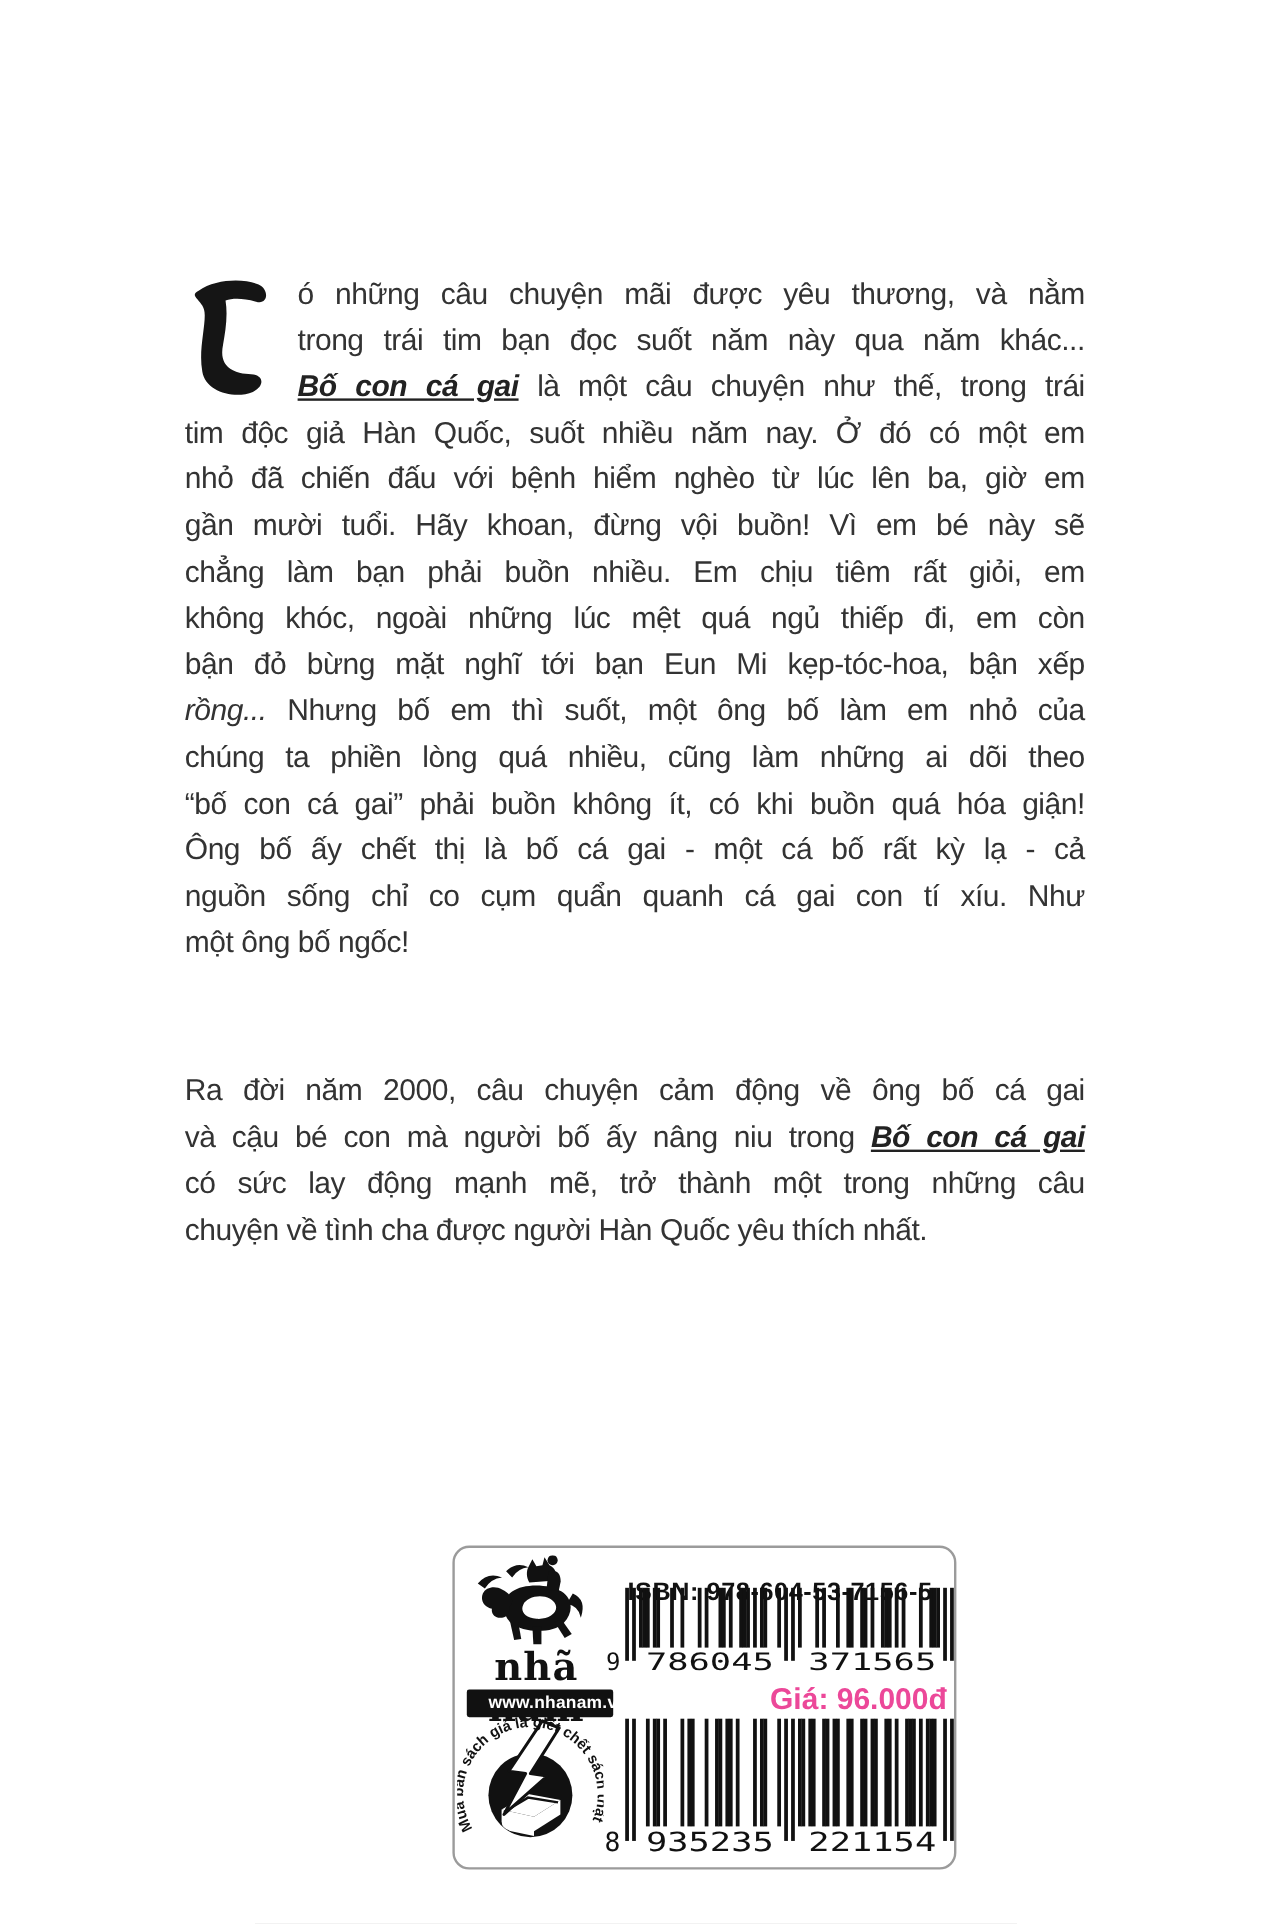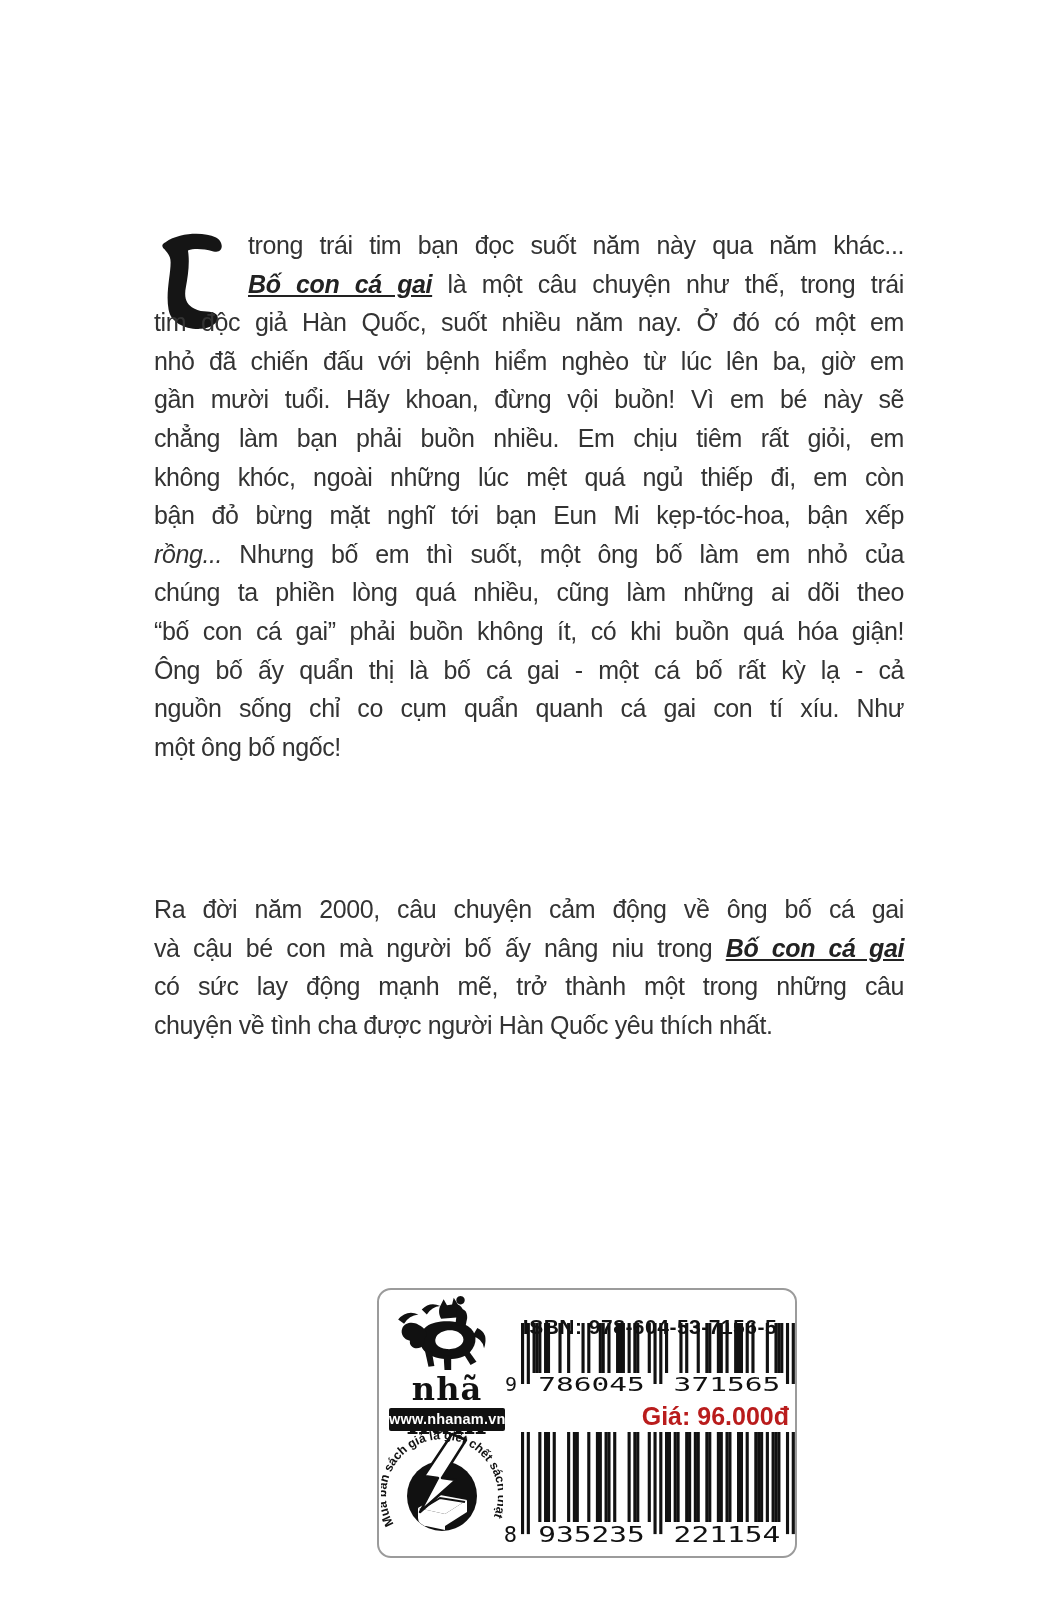--- a/index.html
+++ b/index.html
@@ -20,56 +20,57 @@
   
   #dropcap{position:absolute;left:156px;top:230px;width:70px;height:106px;}
 
   
   #pubbox{position:absolute;left:377px;top:1288px;width:420px;height:270px;
           border:2px solid #9b9b9b;border-radius:14px;background:#fff;box-sizing:border-box;}
   #logo{position:absolute;left:12px;top:6px;width:112px;height:80px;}
   #wordmark{position:absolute;left:8px;top:82px;width:120px;text-align:center;
             font-family:"DejaVu Serif","Liberation Serif",serif;font-weight:bold;
             font-size:32px;line-height:34px;color:#111;letter-spacing:1px;}
-  #webbar{position:absolute;left:10px;top:118px;width:116px;height:23px;background:#111;
+  #webbar{position:absolute;left:10px;top:118px;width:104px;height:23px;background:#111;
           color:#fff;font-weight:bold;font-size:14.5px;line-height:23px;text-align:center;
-          letter-spacing:0.2px;border-radius:2px;}
+          letter-spacing:0.2px;border-radius:2px;padding-left:18px;}
   #isbn{position:absolute;left:128px;top:25px;width:286px;text-align:center;
         font-weight:bold;font-size:21px;letter-spacing:0.5px;color:#111;}
   #bc1{position:absolute;left:112px;top:33px;}
-  #price{position:absolute;right:6px;top:112px;font-weight:bold;font-size:25px;color:#b91c1c;}
+  #price{position:absolute;right:6px;top:112px;font-weight:bold;font-size:25px;color:#ec4899;}
   #stamp{position:absolute;left:2px;top:136px;width:122px;height:126px;}
   #bc2{position:absolute;left:112px;top:142px;}
   svg text{font-family:"DejaVu Sans Mono","Liberation Mono",monospace;}
   .stamptext{font-family:"Liberation Sans","DejaVu Sans",sans-serif;font-weight:bold;font-size:12.5px;fill:#111;}
 </style>
 </head>
 <body>
 
 <div id="page">
 
   <svg id="dropcap" viewBox="0 0 66 104" aria-label="C">
     <path fill="#151515" d="M8,12 C22,2 46,2 57,7 C66,11 65,24 55,21 C44,18 36,18 30,20
       C32,32 30,45 28,56 C26,66 28,73 36,77 C45,82 53,78 58,83 C63,89 53,97 43,97
       C28,98 13,91 11,78 C8,62 13,44 13,32 C13,25 10,23 7,19 C4,16 4,14 8,12 Z"></path>
   </svg>
 
   <div id="para1" class="textcol">
+      <div class="tline ind"><span>ó những câu chuyện mãi được yêu thương, và nằm</span></div>
       <div class="tline ind"><span>trong trái tim bạn đọc suốt năm này qua năm khác...</span></div>
       <div class="tline ind"><span class="seg-bi">Bố con cá gai</span><span> là một câu chuyện như thế, trong trái</span></div>
       <div class="tline"><span>tim độc giả Hàn Quốc, suốt nhiều năm nay. Ở đó có một em</span></div>
       <div class="tline"><span>nhỏ đã chiến đấu với bệnh hiểm nghèo từ lúc lên ba, giờ em</span></div>
       <div class="tline"><span>gần mười tuổi. Hãy khoan, đừng vội buồn! Vì em bé này sẽ</span></div>
       <div class="tline"><span>chẳng làm bạn phải buồn nhiều. Em chịu tiêm rất giỏi, em</span></div>
       <div class="tline"><span>không khóc, ngoài những lúc mệt quá ngủ thiếp đi, em còn</span></div>
       <div class="tline"><span>bận đỏ bừng mặt nghĩ tới bạn Eun Mi kẹp-tóc-hoa, bận xếp</span></div>
       <div class="tline"><span class="seg-i">rồng...</span><span> Nhưng bố em thì suốt, một ông bố làm em nhỏ của</span></div>
       <div class="tline"><span>chúng ta phiền lòng quá nhiều, cũng làm những ai dõi theo</span></div>
       <div class="tline"><span>“bố con cá gai” phải buồn không ít, có khi buồn quá hóa giận!</span></div>
-      <div class="tline"><span>Ông bố ấy quẩn thị là bố cá gai - một cá bố rất kỳ lạ - cả</span></div>
+      <div class="tline"><span>Ông bố ấy chết thị là bố cá gai - một cá bố rất kỳ lạ - cả</span></div>
       <div class="tline"><span>nguồn sống chỉ co cụm quẩn quanh cá gai con tí xíu. Như</span></div>
       <div class="tline last"><span>một ông bố ngốc!</span></div>
     </div>
 
   <div id="para2" class="textcol">
       <div class="tline"><span>Ra đời năm 2000, câu chuyện cảm động về ông bố cá gai</span></div>
       <div class="tline"><span>và cậu bé con mà người bố ấy nâng niu trong </span><span class="seg-bi">Bố con cá gai</span></div>
       <div class="tline"><span>có sức lay động mạnh mẽ, trở thành một trong những câu</span></div>
       <div class="tline last"><span>chuyện về tình cha được người Hàn Quốc yêu thích nhất.</span></div>
     </div>

